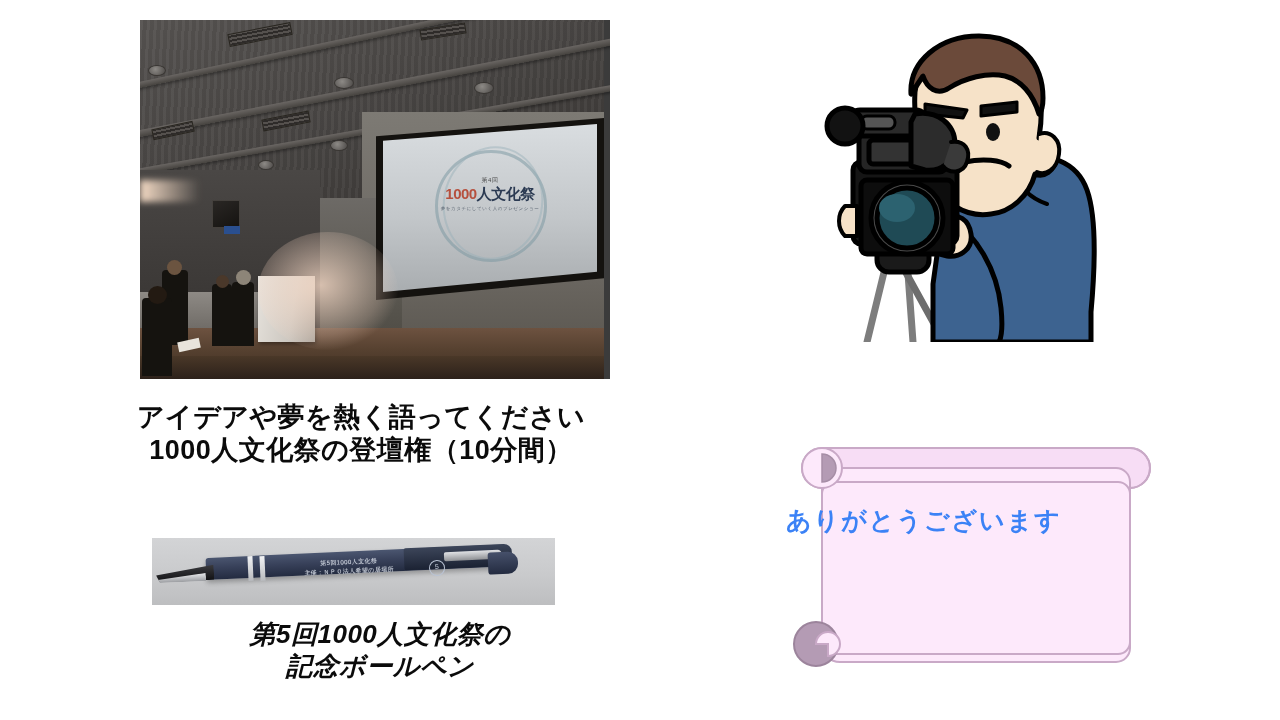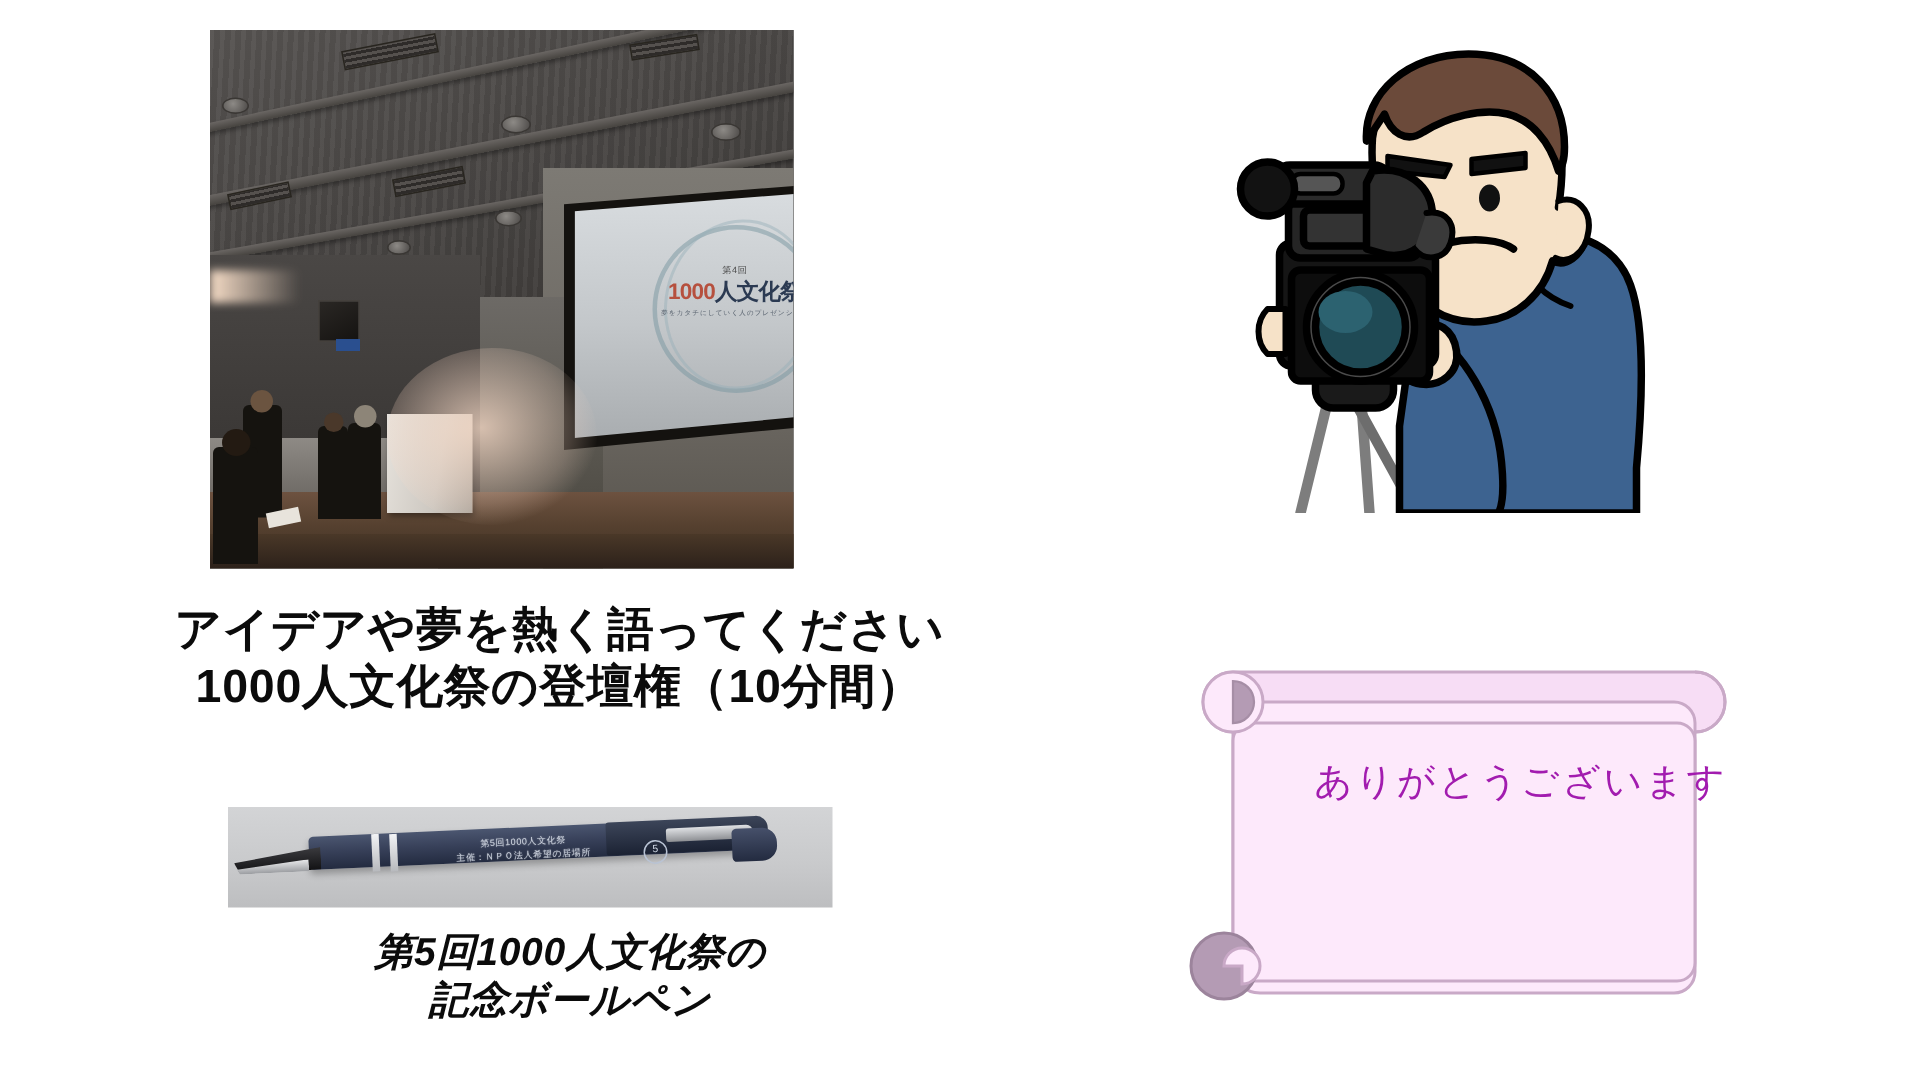--- a/index.html
+++ b/index.html
@@ -12,21 +12,21 @@
 
   
   .caption{
     position:absolute;text-align:center;color:#0b0b0b;
     font-weight:bold;line-height:1.24;letter-spacing:.5px;
     white-space:pre-line;
   }
 
   
   .photo-conf{
-    position:absolute;left:140px;top:20px;width:389px;height:359px;
+    position:absolute;left:140px;top:20px;width:470px;height:359px;
     overflow:hidden;background:#3b3b3b;
   }
   .ph-ceiling{
     position:absolute;left:0;top:0;width:464px;height:230px;
     background:linear-gradient(160deg,#575452 0%,#4c4947 35%,#3f3c3a 70%,#35322f 100%);
   }
   .ph-ceiling:after{
     content:"";position:absolute;left:0;top:0;width:100%;height:100%;
     background:
       repeating-linear-gradient(93deg,rgba(255,255,255,.03) 0 3px,rgba(0,0,0,.05) 3px 7px);
@@ -179,21 +179,21 @@
     text-shadow:0 0 1px rgba(255,255,255,.5);
   }
   .pen-engrave div{font-size:6px;line-height:1.55;letter-spacing:.4px;white-space:nowrap;}
 
   
   .cameraman{position:absolute;left:815px;top:22px;width:315px;height:320px;}
 
   
   .note-wrap{position:absolute;left:786px;top:442px;width:366px;height:228px;}
   .note-caption{
-    position:absolute;left:0;width:100%;text-align:right;color:#a21caf;font-weight:normal;
+    position:absolute;left:0;width:100%;text-align:left;color:#3b82f6;font-weight:bold;
   }
 </style>
 </head>
 <body>
 
 <div class="slide">
 
   <div class="photo-conf">
     <div class="ph-ceiling"></div>
 
@@ -243,21 +243,21 @@
     <div class="p-head" style="left:27px;top:240px;width:15px;height:15px;background:#6b5440;"></div>
     <div class="person" style="left:2px;top:278px;width:30px;height:78px;"></div>
     <div class="p-head" style="left:8px;top:266px;width:19px;height:18px;background:#231a12;"></div>
     <div class="person" style="left:72px;top:264px;width:20px;height:62px;"></div>
     <div class="p-head" style="left:76px;top:255px;width:13px;height:13px;background:#4a382a;"></div>
     <div class="person" style="left:92px;top:262px;width:22px;height:64px;"></div>
     <div class="p-head" style="left:96px;top:250px;width:15px;height:15px;background:#8d8578;"></div>
     <div style="position:absolute;left:38px;top:320px;width:22px;height:10px;background:#e8e4dc;transform:rotate(-12deg);"></div>
   </div>
 
-  <div class="caption" style="left:100px;top:401px;width:546px;font-size:31px;">アイデアや夢を熱く語ってください
+  <div class="caption" style="left:88px;top:401px;width:546px;font-size:27px;">アイデアや夢を熱く語ってください
 1000人文化祭の登壇権（10分間）</div>
 
   <div class="photo-pen">
     <div class="pen-body"></div>
     <div class="pen-tip"></div>
     <div class="pen-tip-steel"></div>
     <div class="pen-ring" style="left:96px;"></div>
     <div class="pen-ring" style="left:108px;"></div>
     <div class="pen-cap"></div>
     <div class="pen-clip"></div>

